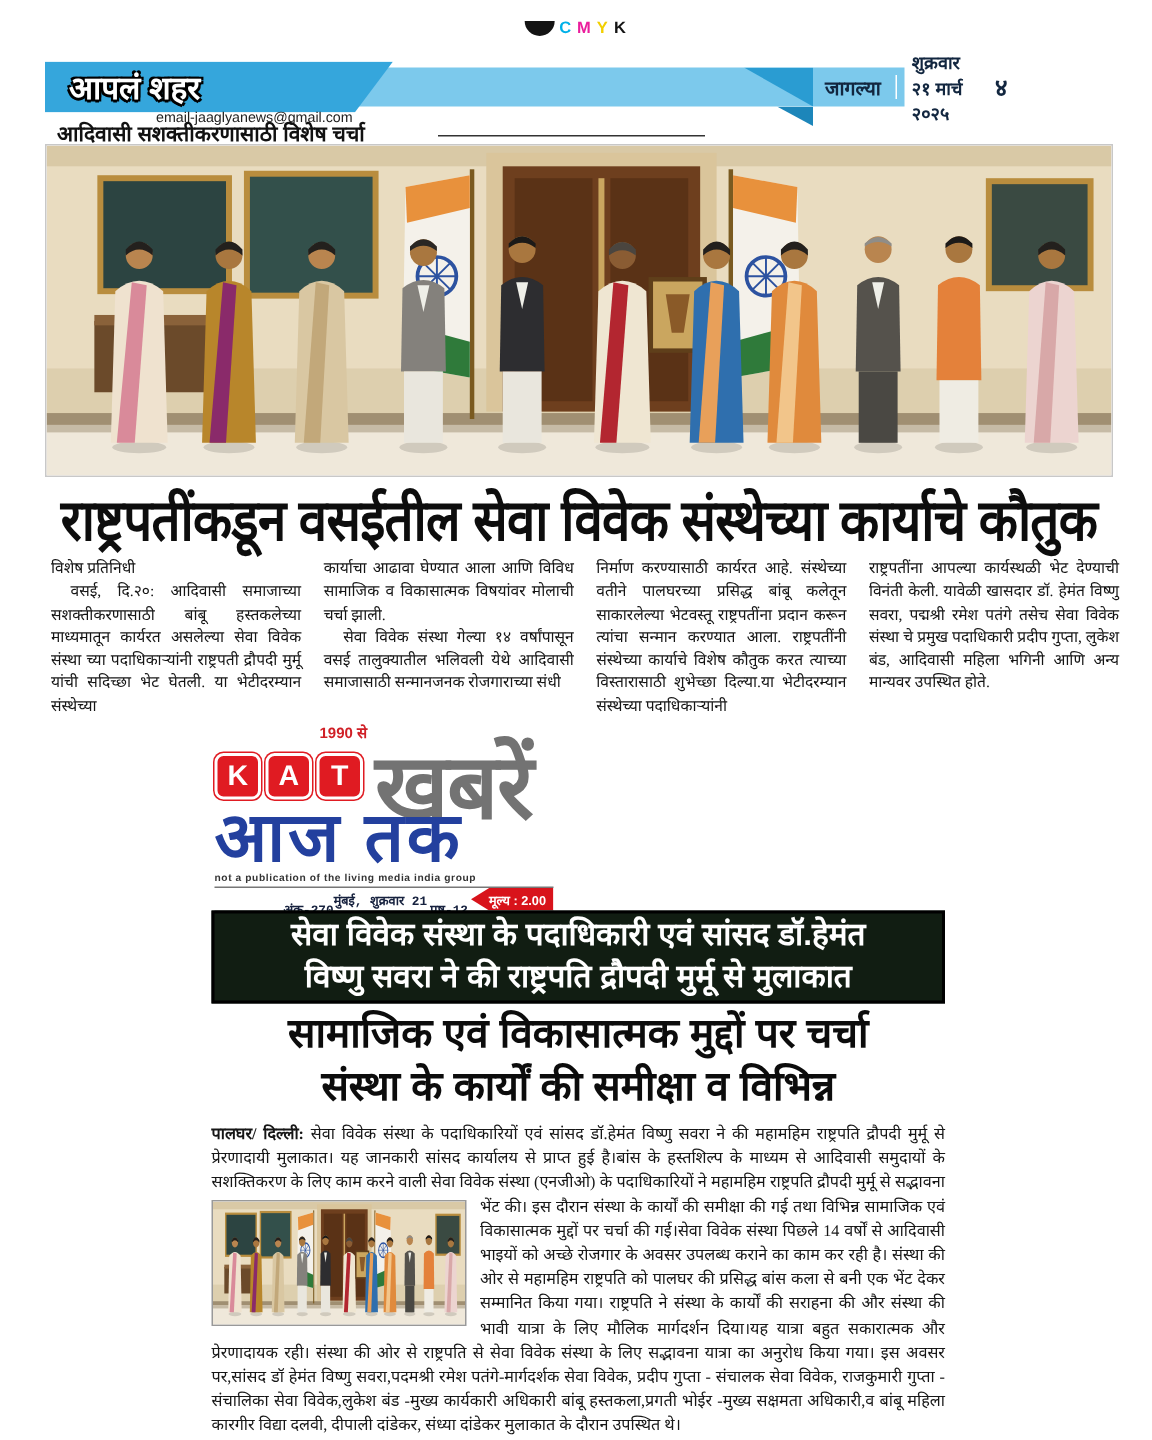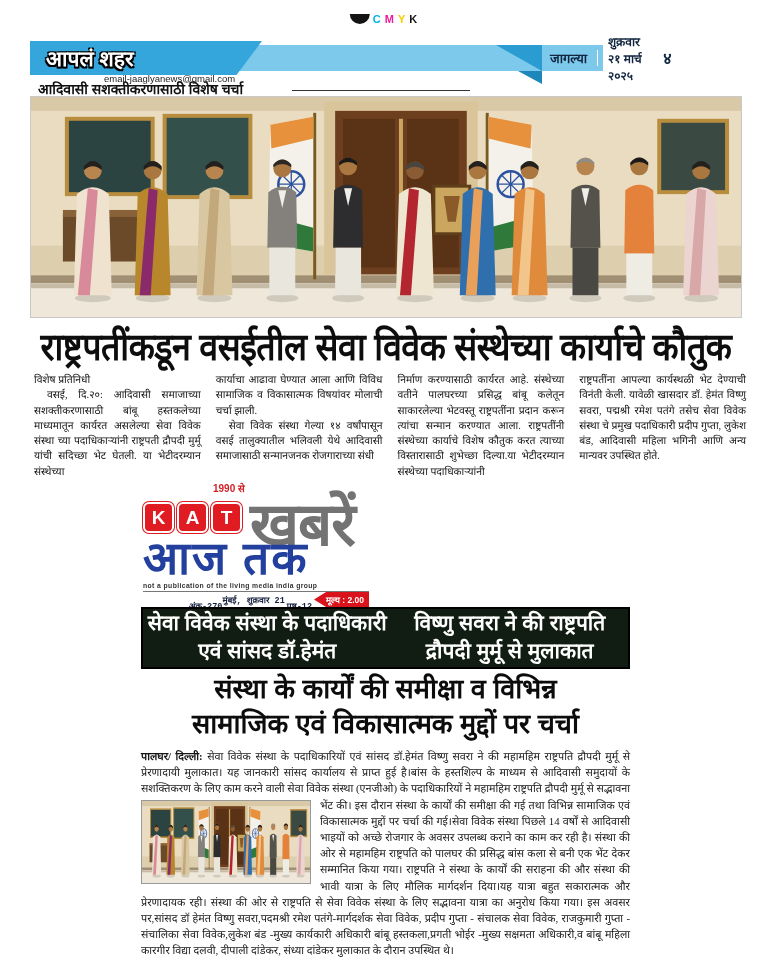--- a/index.html
+++ b/index.html
@@ -64,21 +64,21 @@
   .kat-bar{position:absolute;left:0;top:110px;width:226px;height:15px;background:#fff;
     display:flex;align-items:stretch;font-size:8.5px;font-weight:bold;color:#16213e;border-top:1px solid #777;border-bottom:1px solid #777;}
   .kat-bar .arrow-r{background:#14532d;color:#fff;display:flex;align-items:center;padding:0 12px 0 5px;
     clip-path:polygon(0 0,78% 0,100% 50%,78% 100%,0 100%);min-width:44px;box-sizing:border-box;margin-top:40px;}
   .kat-bar .mid{flex:1;display:flex;align-items:center;justify-content:space-around;padding:14px 2px;font-family:Liberation Mono, monospace;}
   .kat-bar .arrow-l{background:#d8131b;color:#fff;display:flex;align-items:center;justify-content:flex-end;
     padding:0 5px 0 12px;clip-path:polygon(0 50%,22% 0,100% 0,100% 100%,22% 100%);min-width:52px;box-sizing:border-box;}
 
   
   .banner{position:absolute;left:141px;top:607px;width:489px;height:62px;background:#111d12;
-    border:2px solid #000;box-sizing:border-box;display:flex;justify-content:center;
+    border:2px solid #000;box-sizing:border-box;display:flex;flex-direction:column;justify-content:center;
     text-align:center;color:#fff;font-family:"Liberation Sans",sans-serif;font-weight:bold;font-size:21px;line-height:1.35;}
   .headline-2{position:absolute;left:141px;top:672px;width:489px;text-align:center;
     font-family:"Liberation Sans",sans-serif;font-weight:bold;font-size:27px;color:#0c0c0c;line-height:1.3;}
   .article-body{position:absolute;left:141px;top:748px;width:489px;height:210px;
     font-size:10.8px;line-height:1.5;text-align:justify;color:#161616;}
   .dateline{font-weight:bold;}
   .float-photo{float:left;width:170px;height:84px;margin:3px 9px 3px 0;border:1px solid #999;
     box-sizing:border-box;display:block;}
   .float-photo svg{display:block;width:100%;height:100%;}
 </style>
@@ -293,22 +293,22 @@
       </div>
       <div class="arrow-l">मूल्य : 2.00</div>
     </div>
   </div>
 
   <div class="banner">
     <div>सेवा विवेक संस्था के पदाधिकारी एवं सांसद डॉ.हेमंत</div>
     <div>विष्णु सवरा ने की राष्ट्रपति द्रौपदी मुर्मू से मुलाकात</div>
   </div>
   <div class="headline-2">
+    <div>सामाजिक एवं विकासात्मक मुद्दों पर चर्चा</div>
     <div>संस्था के कार्यों की समीक्षा व विभिन्न</div>
-    <div>सामाजिक एवं विकासात्मक मुद्दों पर चर्चा</div>
   </div>
   <div class="article-body">
     <span class="dateline">पालघर/ दिल्ली:</span><span> सेवा विवेक संस्था के पदाधिकारियों एवं सांसद डॉ.हेमंत विष्णु सवरा ने की महामहिम राष्ट्रपति द्रौपदी मुर्मू से प्रेरणादायी मुलाकात। यह जानकारी सांसद कार्यालय से प्राप्त हुई है।बांस के हस्तशिल्प के माध्यम से आदिवासी समुदायों के सशक्तिकरण के लिए काम करने वाली सेवा विवेक संस्था (एनजीओ) के पदाधिकारियों ने महामहिम राष्ट्रपति द्रौपदी मुर्मू से सद्भावना भेंट की। इस</span>
     <span class="float-photo">
       <svg viewBox="0 0 712 222" preserveAspectRatio="none">
           <use href="#scene" xlink:href="#scene"></use>
         </svg>
     </span>
     <span>दौरान संस्था के कार्यों की समीक्षा की गई तथा विभिन्न सामाजिक एवं विकासात्मक मुद्दों पर चर्चा की गई।सेवा विवेक संस्था पिछले 14 वर्षों से आदिवासी भाइयों को अच्छे रोजगार के अवसर उपलब्ध कराने का काम कर रही है। संस्था की ओर से महामहिम राष्ट्रपति को पालघर की प्रसिद्ध बांस कला से बनी एक भेंट देकर सम्मानित किया गया। राष्ट्रपति ने संस्था के कार्यों की सराहना की और संस्था की भावी यात्रा के लिए मौलिक मार्गदर्शन दिया।यह यात्रा बहुत सकारात्मक और प्रेरणादायक रही। संस्था की ओर से राष्ट्रपति से सेवा विवेक संस्था के लिए सद्भावना यात्रा का अनुरोध किया गया। इस अवसर पर,सांसद डॉ हेमंत विष्णु सवरा,पदमश्री रमेश पतंगे-मार्गदर्शक सेवा विवेक, प्रदीप गुप्ता - संचालक सेवा विवेक, राजकुमारी गुप्ता - संचालिका सेवा विवेक,लुकेश बंड -मुख्य कार्यकारी अधिकारी बांबू हस्तकला,प्रगती भोईर -मुख्य सक्षमता अधिकारी,व बांबू महिला कारगीर विद्या दलवी, दीपाली दांडेकर, संध्या दांडेकर मुलाकात के दौरान उपस्थित थे।</span>
   </div>

